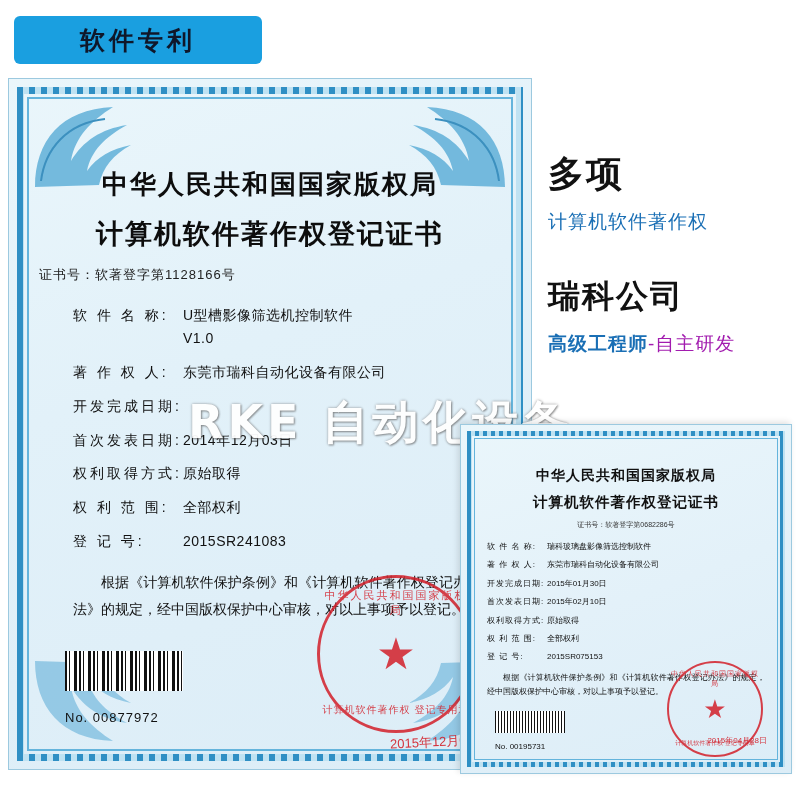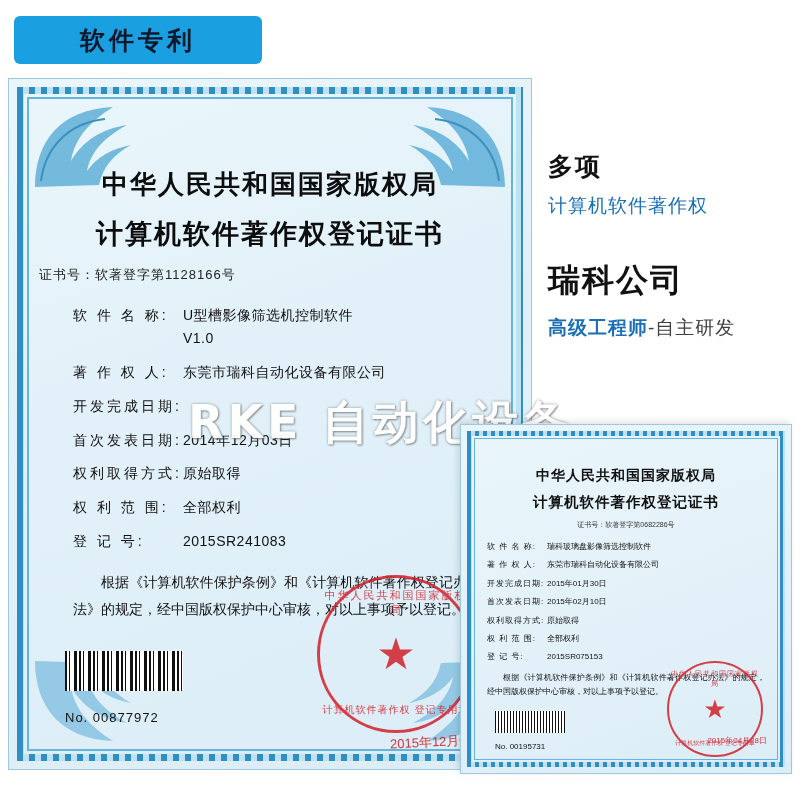--- a/index.html
+++ b/index.html
@@ -99,26 +99,26 @@
   .seal-bottom{
     position:absolute;bottom:14px;left:0;right:0;text-align:center;
     font-size:10px;line-height:1.3;letter-spacing:1px;
   }
   .seal-date{
     position:absolute;right:44px;bottom:18px;color:#d3202a;font-size:13px;opacity:.9;
     transform:rotate(-3deg);
   }
   
   .side{position:absolute;left:548px;top:150px;width:250px;}
-  .side .big1{font-size:25px;font-weight:bold;color:#111;letter-spacing:2px;}
+  .side .big1{font-size:36px;font-weight:bold;color:#111;letter-spacing:2px;}
   .side .sub1{font-size:19px;color:#1a6fb5;margin-top:10px;letter-spacing:1px;}
   .side .big2{font-size:32px;font-weight:bold;color:#111;letter-spacing:2px;margin-top:40px;}
   .side .sub2{font-size:19px;margin-top:12px;letter-spacing:1px;}
   .side .sub2 .blue{color:#1a6fb5;font-weight:bold;}
-  .side .sub2 .dark{color:#404040;}
+  .side .sub2 .dark{color:#a21caf;}
   
   .watermark{
     position:absolute;left:188px;top:392px;
     font-size:46px;font-weight:bold;color:#ffffff;
     letter-spacing:4px;
     text-shadow:0 0 3px rgba(120,120,120,.75), 1px 1px 2px rgba(80,80,80,.6);
     white-space:nowrap;opacity:.95;
     font-family:"DejaVu Sans","Liberation Sans",sans-serif;
   }
   

